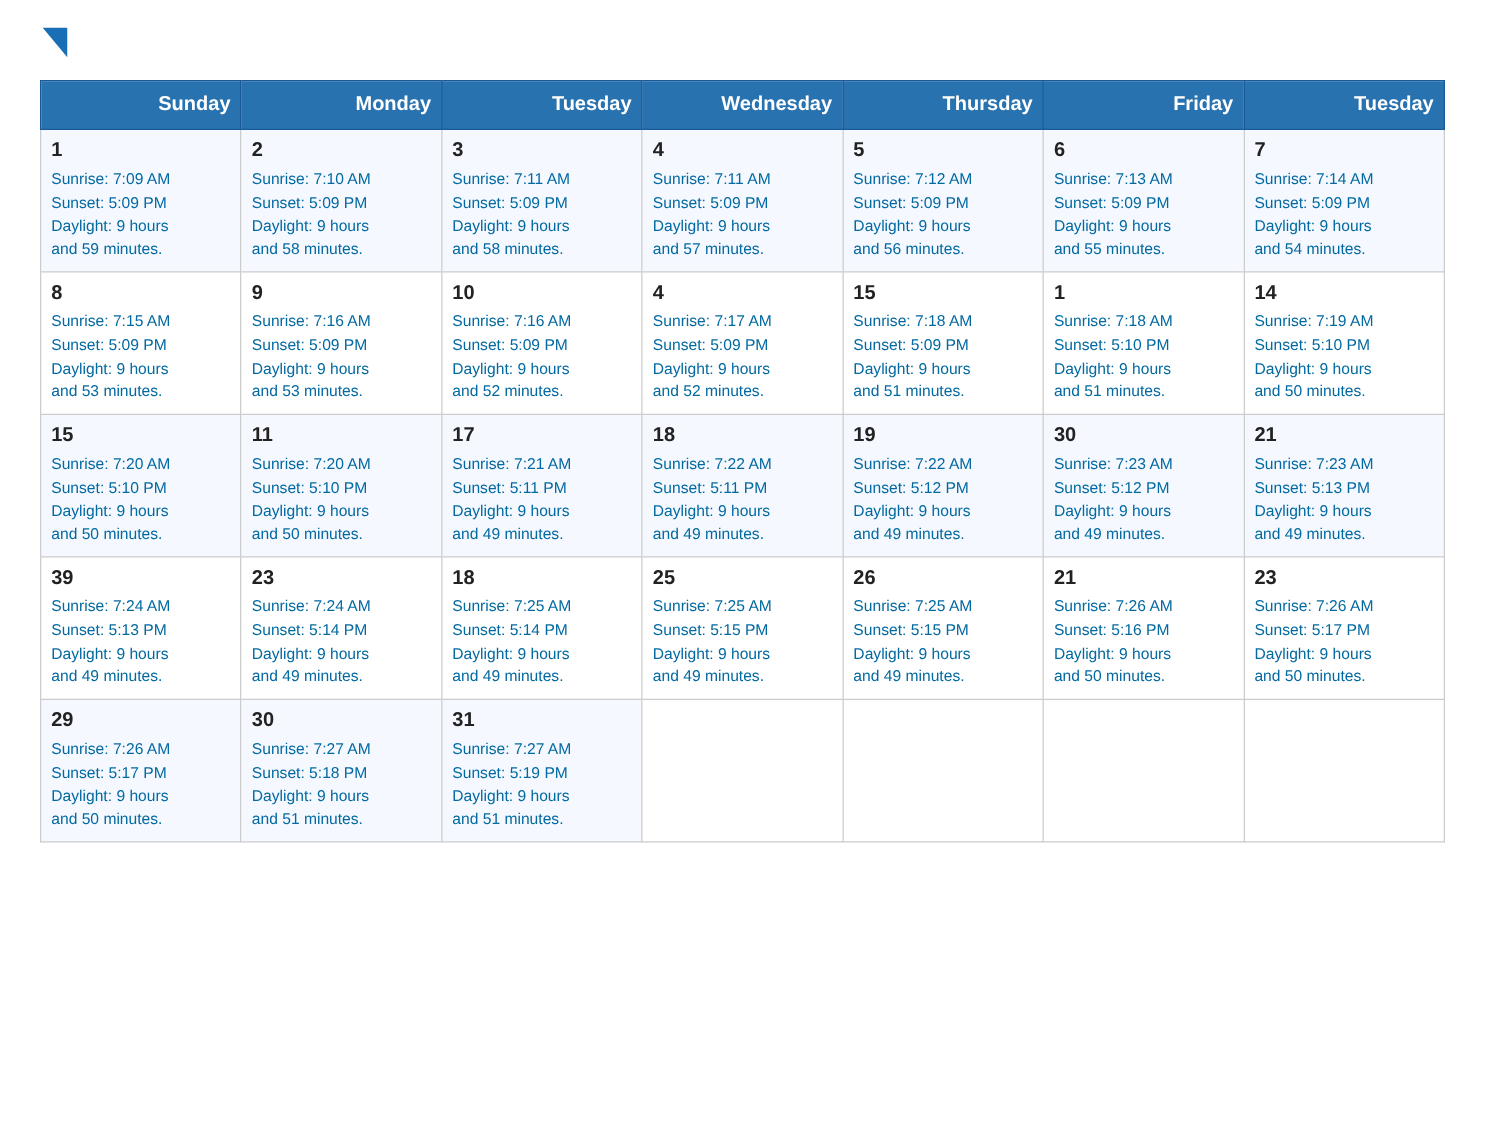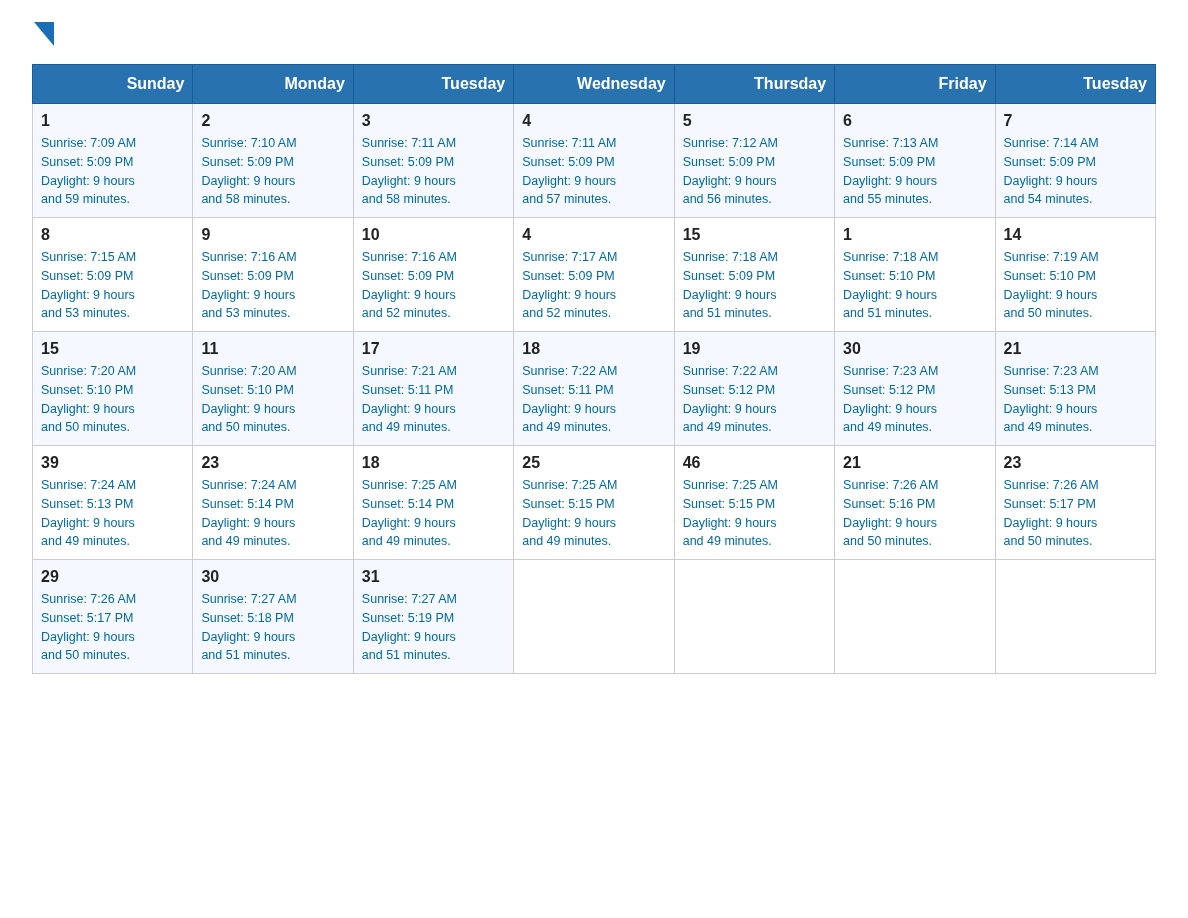--- a/index.html
+++ b/index.html
@@ -226,21 +226,21 @@
       </td>
         <td>
         <span class="day-num">18</span>
         <span class="day-info">Sunrise: 7:25 AM<br>Sunset: 5:14 PM<br>Daylight: 9 hours<br>and 49 minutes.</span>
       </td>
         <td>
         <span class="day-num">25</span>
         <span class="day-info">Sunrise: 7:25 AM<br>Sunset: 5:15 PM<br>Daylight: 9 hours<br>and 49 minutes.</span>
       </td>
         <td>
-        <span class="day-num">46</span>
+        <span class="day-num">26</span>
         <span class="day-info">Sunrise: 7:25 AM<br>Sunset: 5:15 PM<br>Daylight: 9 hours<br>and 49 minutes.</span>
       </td>
         <td>
         <span class="day-num">21</span>
         <span class="day-info">Sunrise: 7:26 AM<br>Sunset: 5:16 PM<br>Daylight: 9 hours<br>and 50 minutes.</span>
       </td>
         <td>
         <span class="day-num">23</span>
         <span class="day-info">Sunrise: 7:26 AM<br>Sunset: 5:17 PM<br>Daylight: 9 hours<br>and 50 minutes.</span>
       </td>

